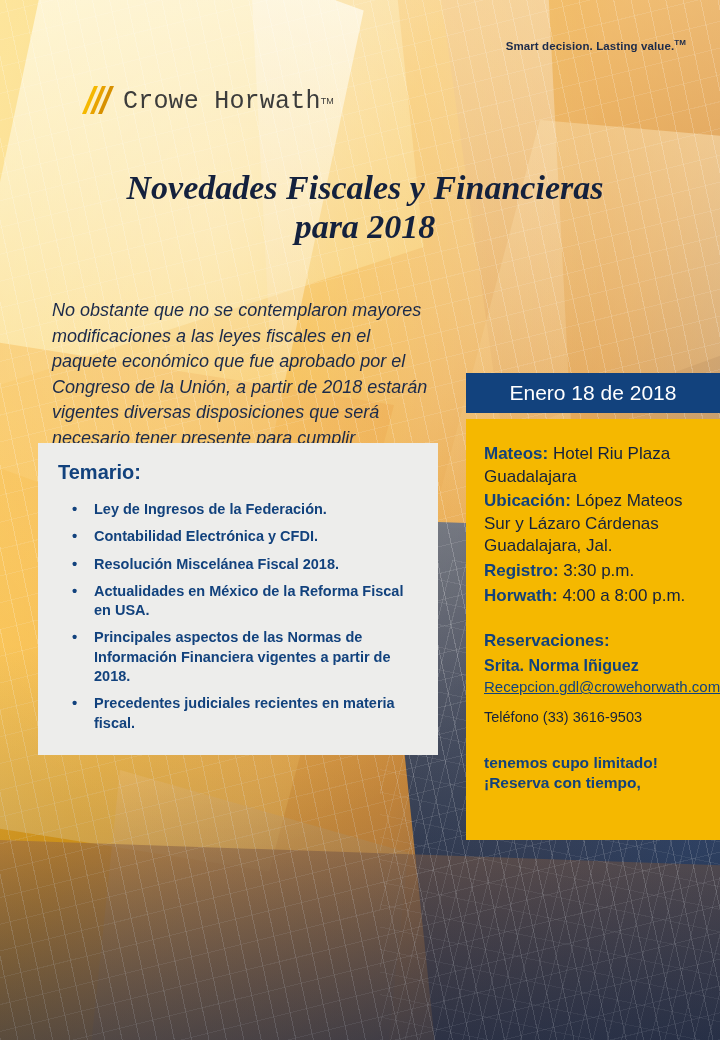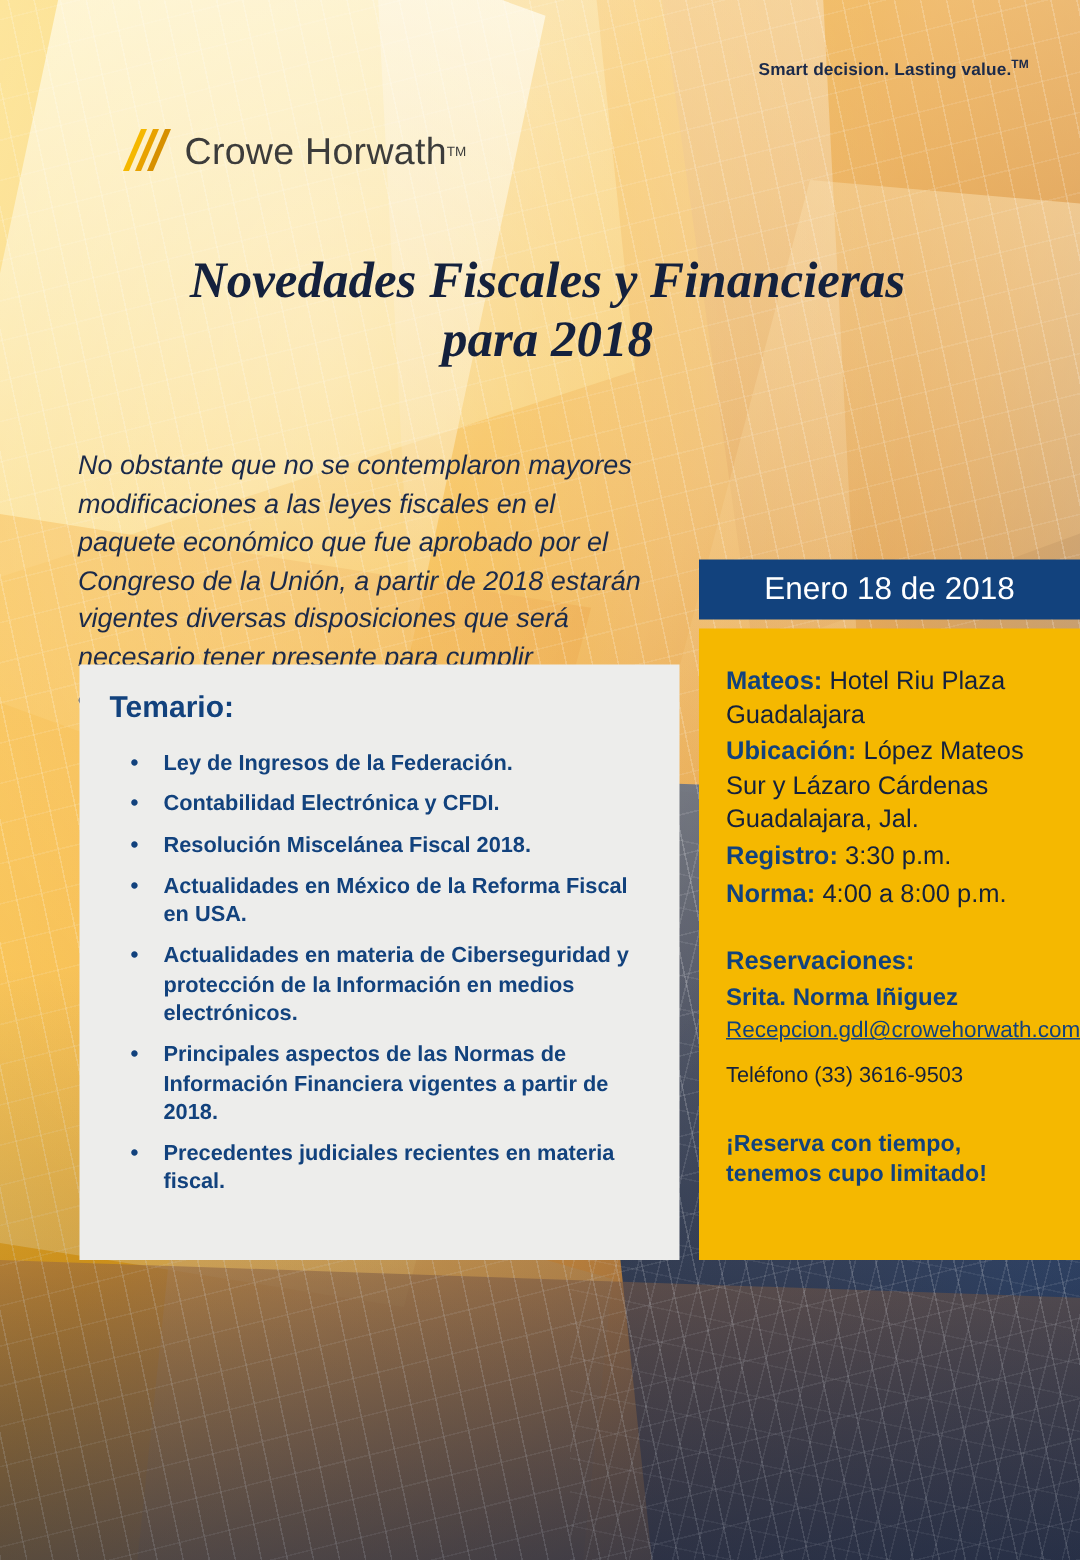--- a/index.html
+++ b/index.html
@@ -133,21 +133,21 @@
   }
   .logo-mark {
     width: 34px;
     height: 34px;
     margin-right: 9px;
   }
   .logo-text {
     font-size: 25px;
     color: #3c3c3b;
     letter-spacing: 0.2px;
-    font-family: Liberation Sans, sans-serif;
+    font-family: Liberation Mono, monospace;
   }
   .logo-tm {
     font-size: 9px;
     vertical-align: super;
     color: #3c3c3b;
   }
 
   
   .title {
     position: absolute;
@@ -174,24 +174,24 @@
     font-size: 18px;
     font-style: italic;
     color: #1b2a4a;
     line-height: 1.42;
     text-align: left;
   }
 
   
   .temario {
     position: absolute;
-    left: 53px;
+    left: 38px;
     top: 443px;
     width: 400px;
-    height: 397px;
+    height: 312px;
     background: #ededeb;
   }
   .temario-title {
     color: #12427d;
     font-weight: bold;
     font-size: 20px;
     margin: 18px 0 0 20px;
   }
   .temario ul {
     margin: 16px 0 0 0;
@@ -327,21 +327,20 @@
 
   <div class="intro">No obstante que no se contemplaron mayores modificaciones a las leyes fiscales en el paquete económico que fue aprobado por el Congreso de la Unión, a partir de 2018 estarán vigentes diversas disposiciones que será necesario tener presente para cumplir adecuadamente con las obligaciones fiscales.</div>
 
   <div class="temario">
     <div class="temario-title">Temario:</div>
     <ul>
       <li>Ley de Ingresos de la Federación.</li>
       <li>Contabilidad Electrónica y CFDI.</li>
       <li>Resolución Miscelánea Fiscal 2018.</li>
       <li>Actualidades en México de la Reforma Fiscal en USA.</li>
-      <li>Actualidades en materia de Ciberseguridad y protección de la Información en medios electrónicos.</li>
       <li>Principales aspectos de las Normas de Información Financiera vigentes a partir de 2018.</li>
       <li>Precedentes judiciales recientes en materia fiscal.</li>
     </ul>
   </div>
 
   <div class="date-bar">Enero 18 de 2018</div>
 
   <div class="info">
     <div class="info-line">
       <span class="lbl">Mateos:</span>
@@ -349,27 +348,27 @@
     </div>
     <div class="info-line">
       <span class="lbl">Ubicación:</span>
       <span>López Mateos Sur y Lázaro Cárdenas Guadalajara, Jal.</span>
     </div>
     <div class="info-line">
       <span class="lbl">Registro:</span>
       <span>3:30 p.m.</span>
     </div>
     <div class="info-line">
-      <span class="lbl">Norma:</span>
+      <span class="lbl">Horwath:</span>
       <span>4:00 a 8:00 p.m.</span>
     </div>
 
     <div class="res-head">Reservaciones:</div>
     <div class="res-name">Srita. Norma Iñiguez</div>
     <a class="res-mail" href="#">Recepcion.gdl@crowehorwath.com.mx</a>
     <div class="res-tel">Teléfono (33) 3616-9503</div>
     <div class="res-cta">
+      <div>tenemos cupo limitado!</div>
       <div>¡Reserva con tiempo,</div>
-      <div>tenemos cupo limitado!</div>
     </div>
   </div>
 
 </div>
 
 </body></html>

